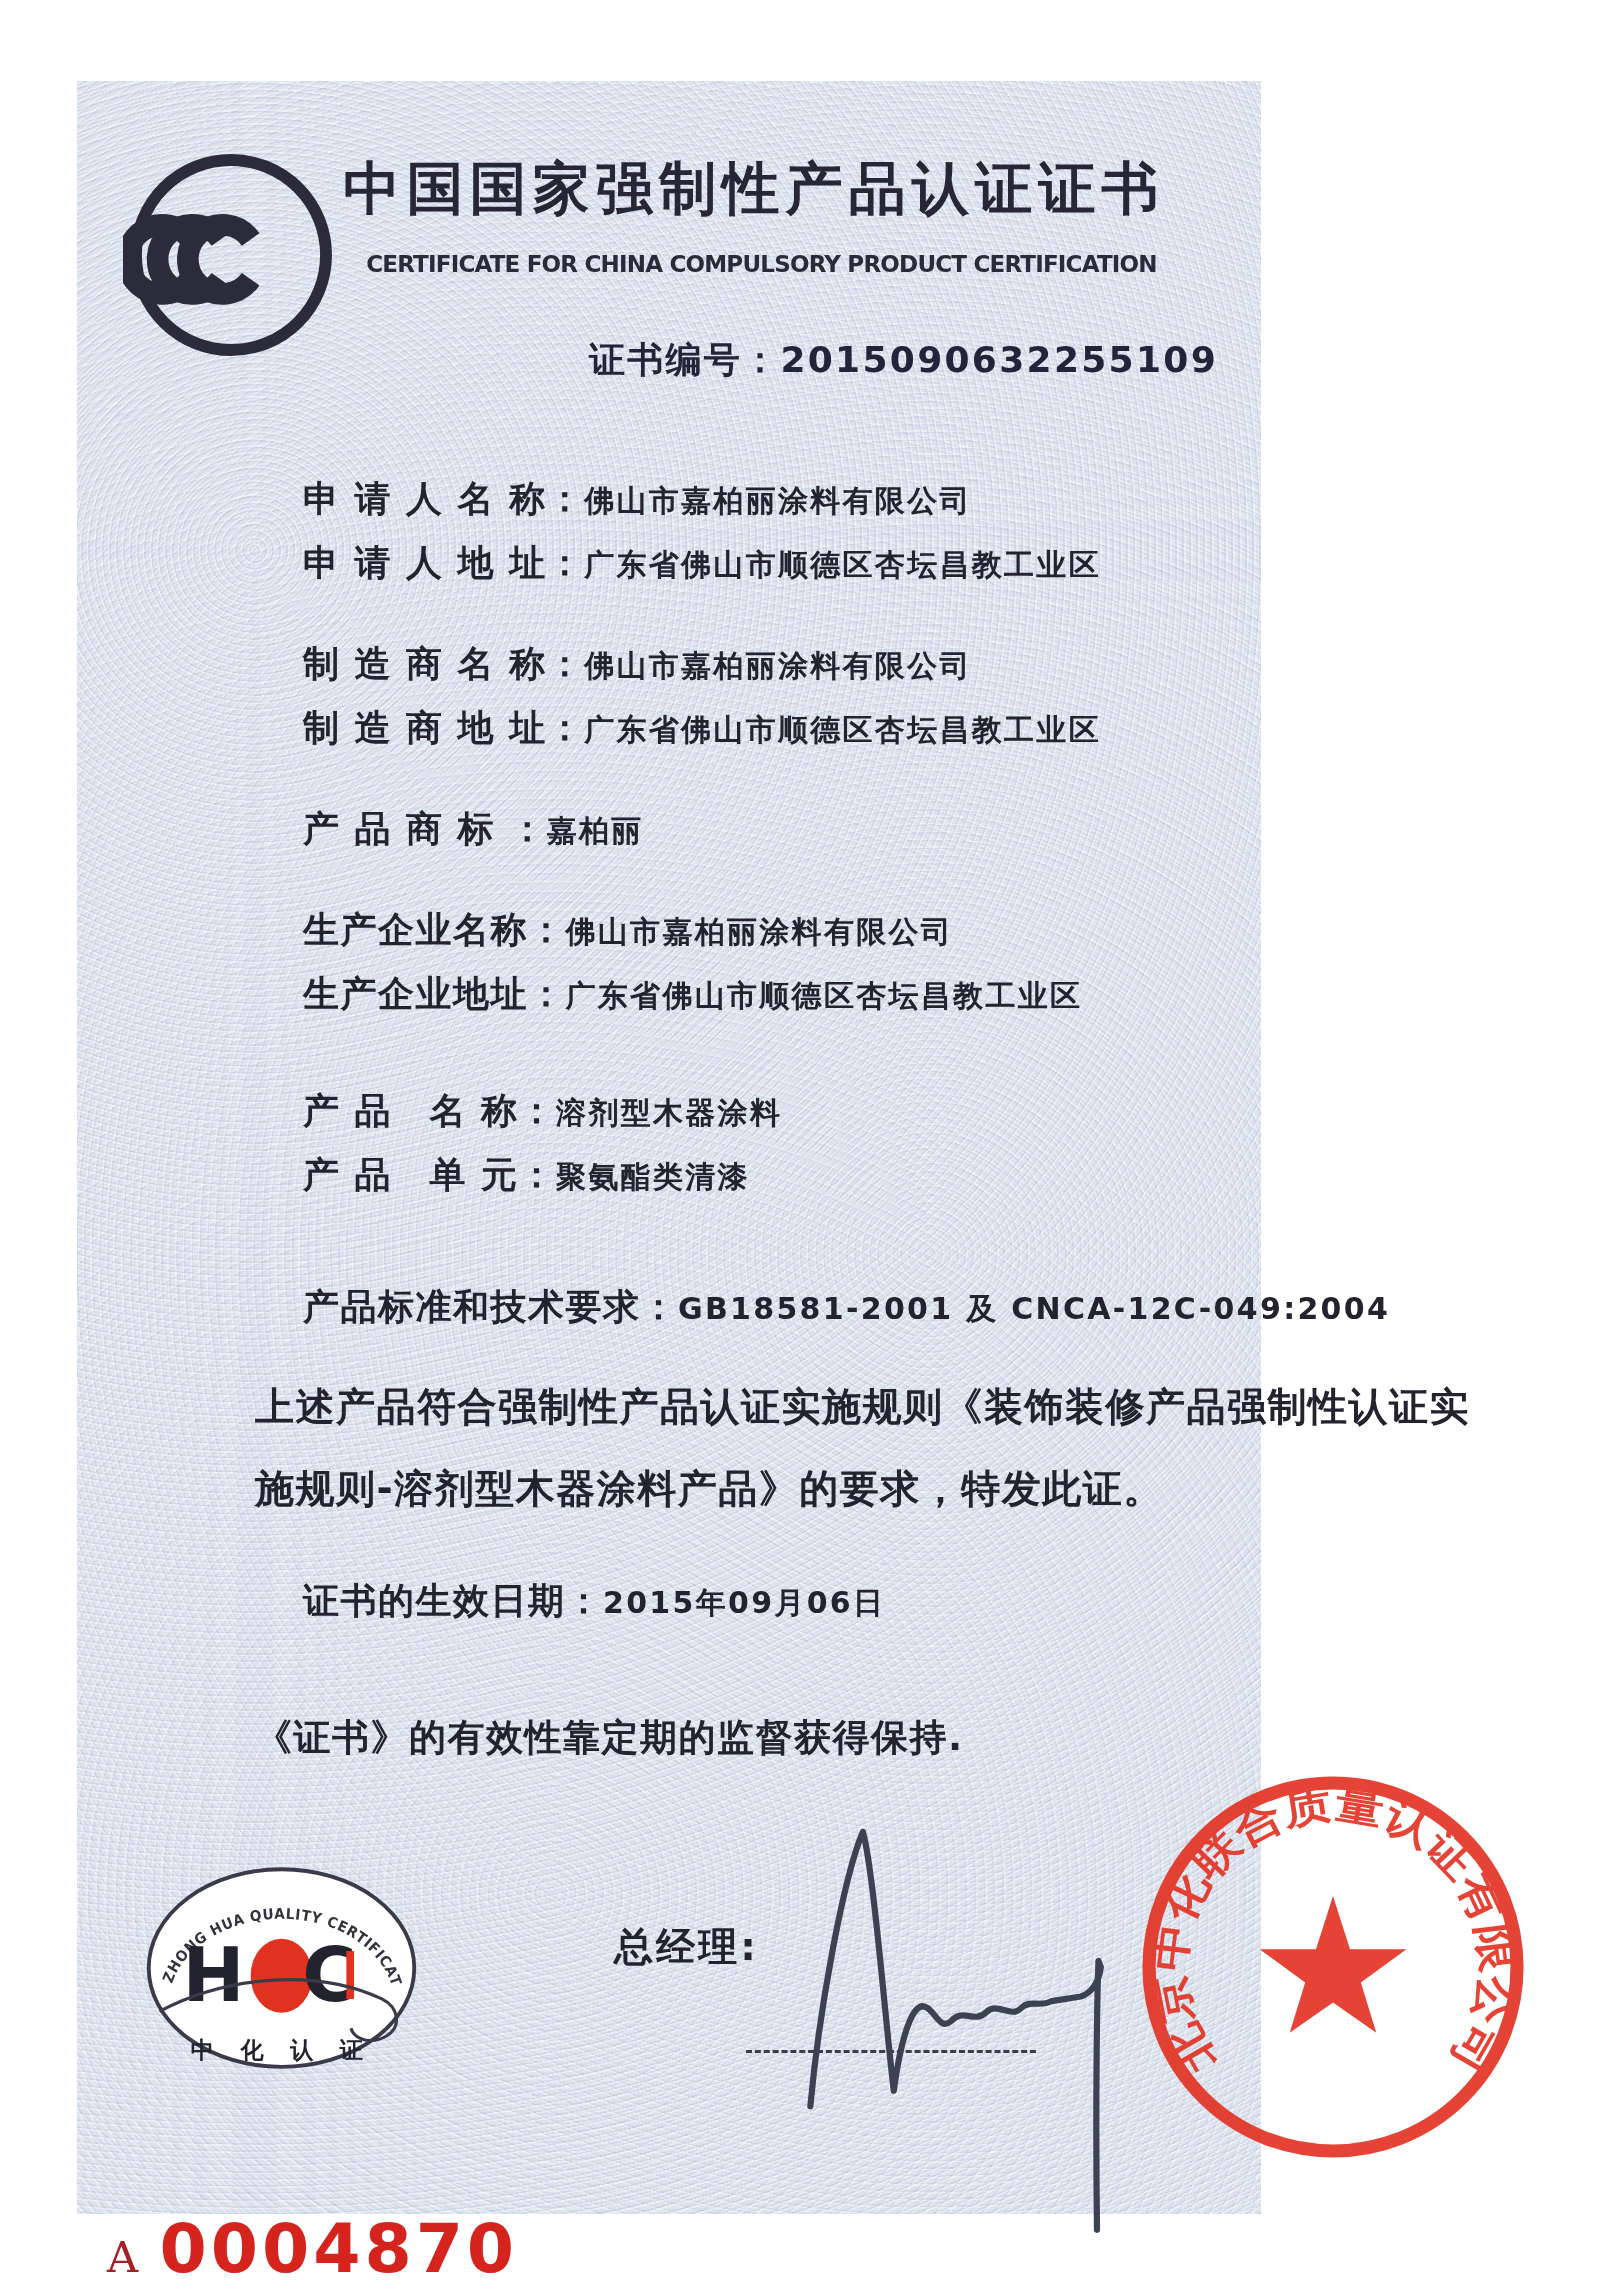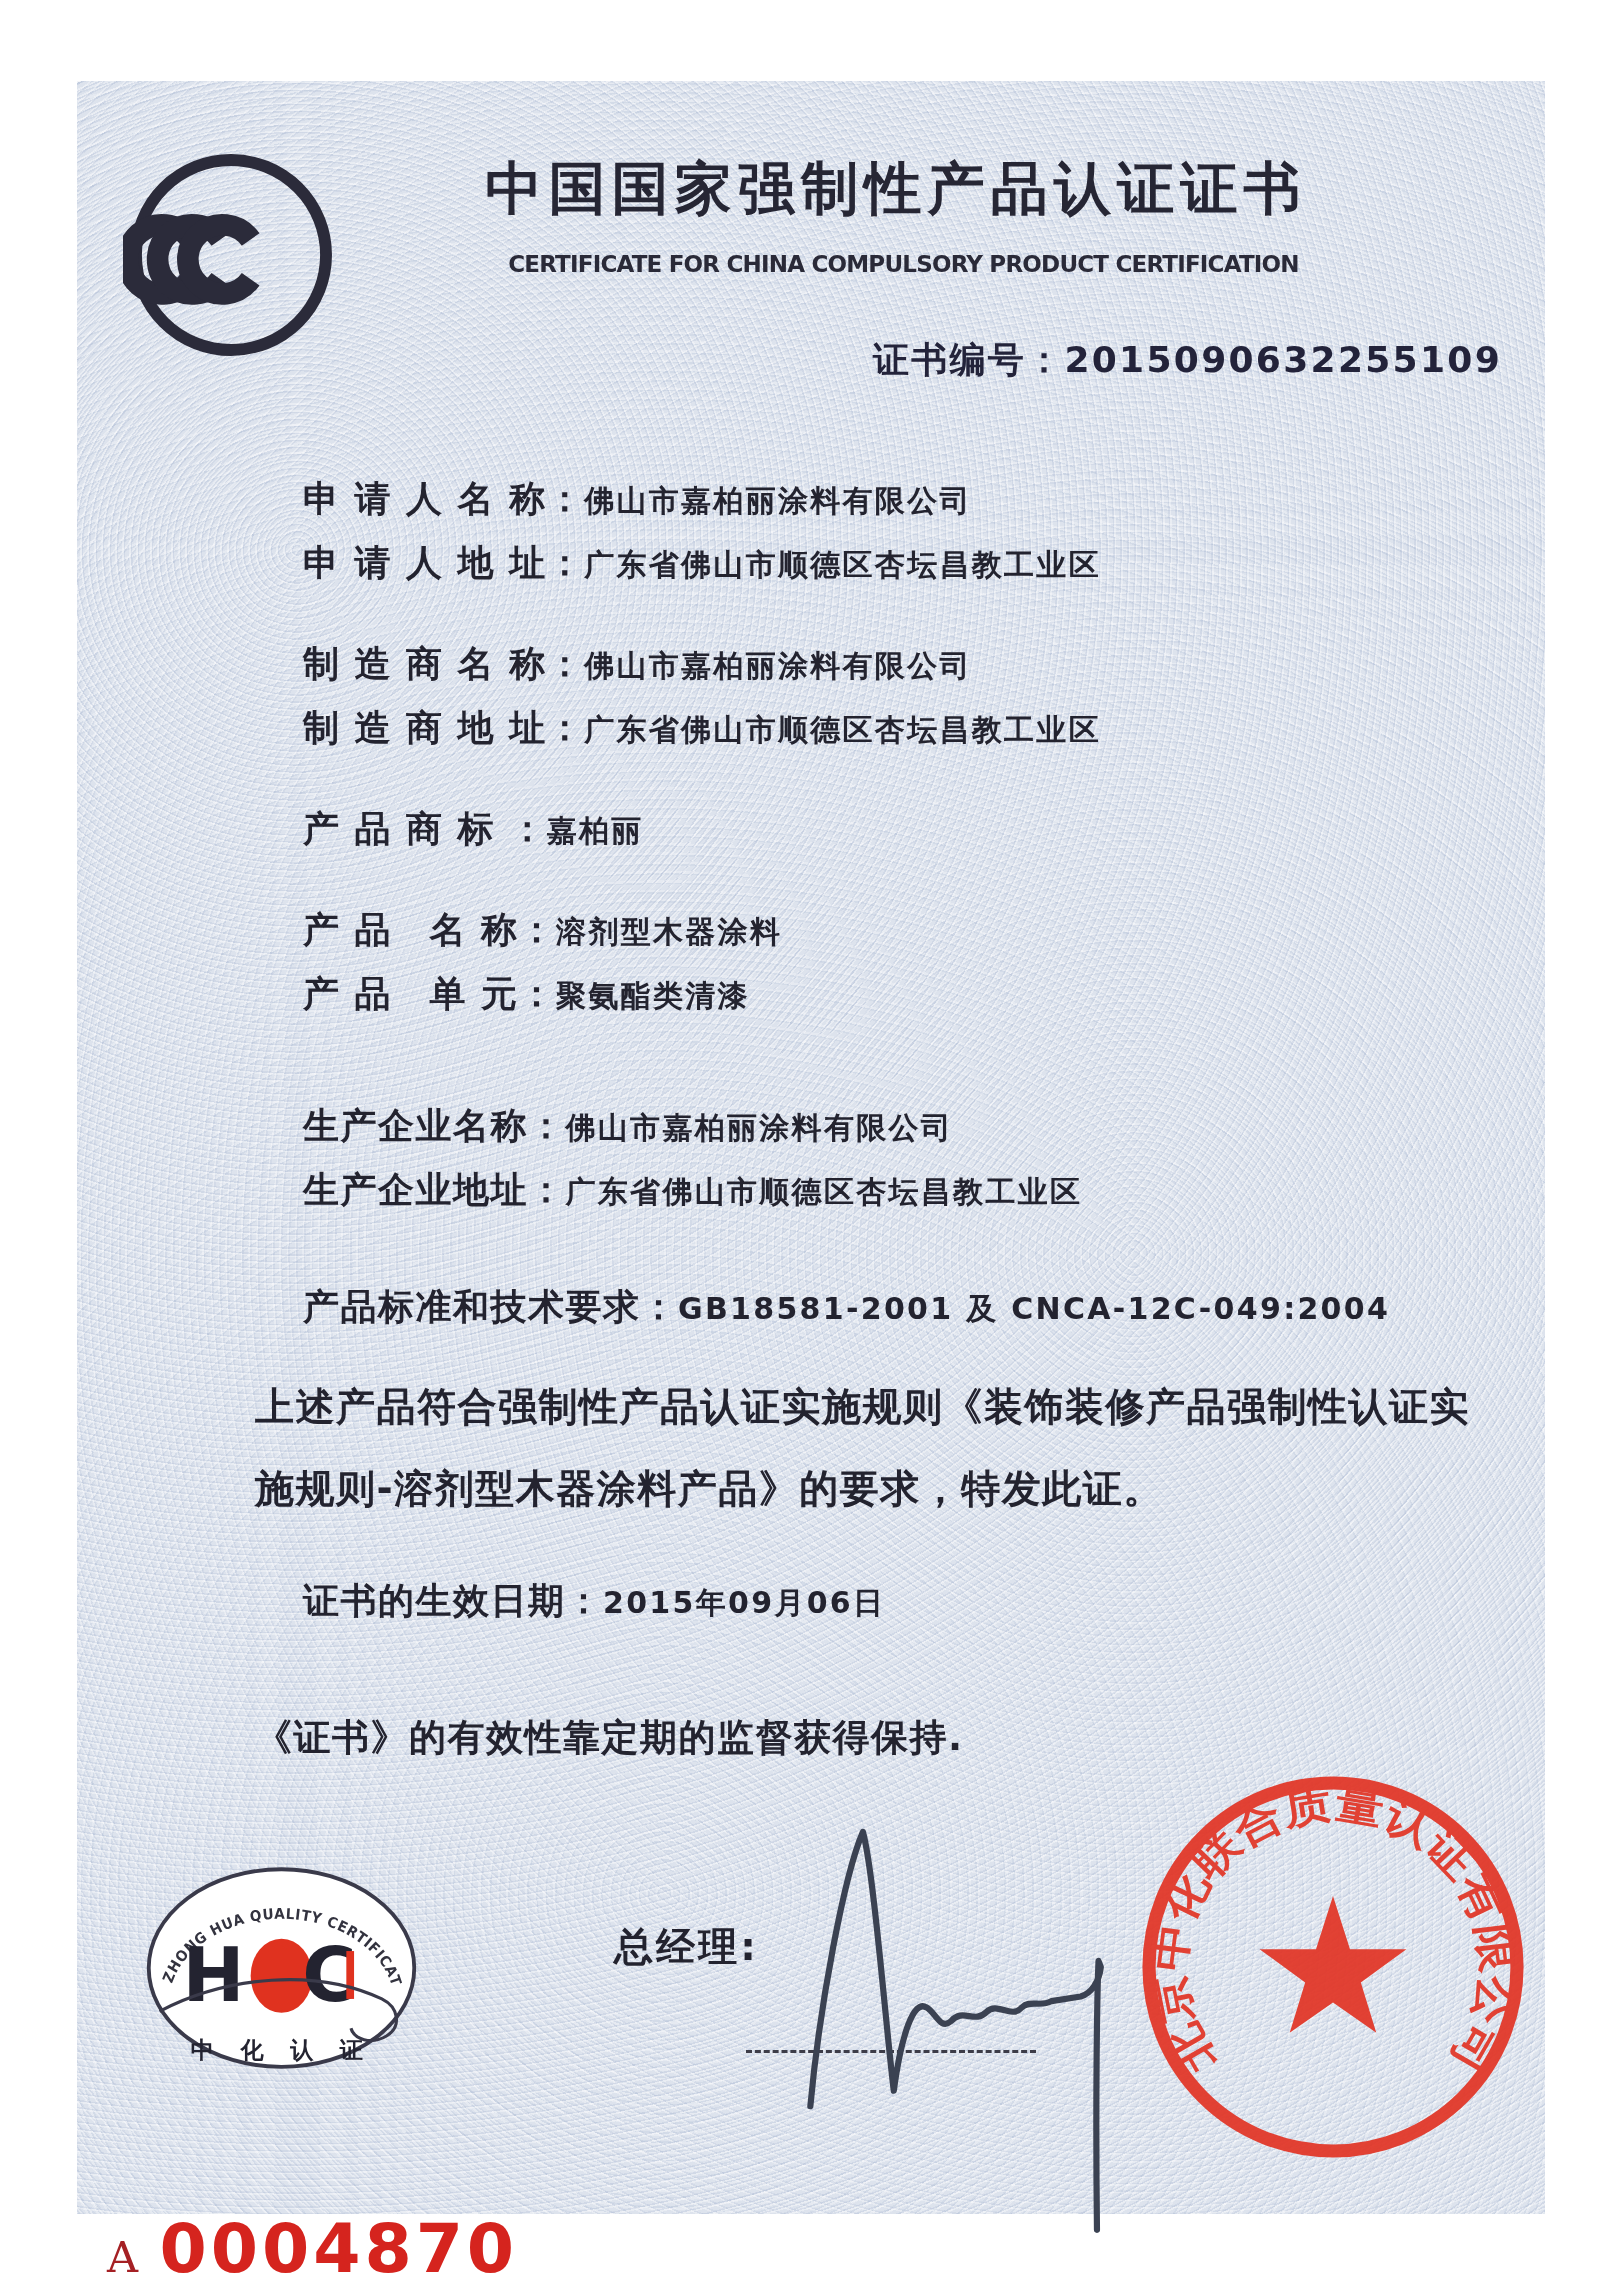--- a/index.html
+++ b/index.html
@@ -2,21 +2,21 @@
 <html style="font-size:12.4px"><head>
 <meta charset="utf-8">
 <style>
   html,body{margin:0;padding:0;}
   .page{
     position:relative;width:1623px;height:2295px;background:#ffffff;
     font-family:"DejaVu Sans",sans-serif;color:#23232f;overflow:hidden;
   }
   
   .cert{
-    position:absolute;left:77px;top:81px;width:1468px;height:2133px;
+    position:absolute;left:77px;top:81px;width:1184px;height:2133px;
     background-color:#dde3ed;
     background-image:
       repeating-radial-gradient(circle at 15% 22%, rgba(255,255,255,0) 0 3.9px, rgba(160,175,205,0.20) 3.9px 5.4px, rgba(255,255,255,0.35) 5.4px 7px),
       repeating-radial-gradient(circle at 72% 55%, rgba(255,255,255,0) 0 4.6px, rgba(160,175,205,0.16) 4.6px 6.2px, rgba(255,255,255,0.30) 6.2px 7.7px),
       repeating-radial-gradient(circle at 40% 85%, rgba(255,255,255,0) 0 5.4px, rgba(150,170,200,0.14) 5.4px 7px, rgba(255,255,255,0.25) 7px 9.3px);
   }
   .ccc-logo{position:absolute;left:46px;top:66px;width:216px;height:216px;}
   .title-block{position:absolute;left:0;right:0;top:70px;text-align:center;}
   .title-zh{
     font-size:57px;font-weight:bold;letter-spacing:6.2px;color:#262634;
@@ -90,27 +90,27 @@
             <div class="field-row"><span class="flabel">申 请 人 名 称：</span><span class="fvalue">佛山市嘉柏丽涂料有限公司</span></div>
             <div class="field-row"><span class="flabel">申 请 人 地 址：</span><span class="fvalue">广东省佛山市顺德区杏坛昌教工业区</span></div>
           </div>
           <div class="field-group g2">
             <div class="field-row"><span class="flabel">制 造 商 名 称：</span><span class="fvalue">佛山市嘉柏丽涂料有限公司</span></div>
             <div class="field-row"><span class="flabel">制 造 商 地 址：</span><span class="fvalue">广东省佛山市顺德区杏坛昌教工业区</span></div>
           </div>
           <div class="field-group g1">
             <div class="field-row"><span class="flabel">产 品 商 标 ：</span><span class="fvalue">嘉柏丽</span></div>
           </div>
+          <div class="field-group g3">
+            <div class="field-row"><span class="flabel">生产企业名称：</span><span class="fvalue">佛山市嘉柏丽涂料有限公司</span></div>
+            <div class="field-row"><span class="flabel">生产企业地址：</span><span class="fvalue">广东省佛山市顺德区杏坛昌教工业区</span></div>
+          </div>
           <div class="field-group g4">
             <div class="field-row"><span class="flabel">产 品　名 称：</span><span class="fvalue">溶剂型木器涂料</span></div>
             <div class="field-row"><span class="flabel">产 品　单 元：</span><span class="fvalue">聚氨酯类清漆</span></div>
-          </div>
-          <div class="field-group g3">
-            <div class="field-row"><span class="flabel">生产企业名称：</span><span class="fvalue">佛山市嘉柏丽涂料有限公司</span></div>
-            <div class="field-row"><span class="flabel">生产企业地址：</span><span class="fvalue">广东省佛山市顺德区杏坛昌教工业区</span></div>
           </div>
           <div class="field-group g5">
             <div class="field-row"><span class="flabel">产品标准和技术要求：</span><span class="fvalue">GB18581-2001 及 CNCA-12C-049:2004</span></div>
           </div>
         </div>
       <p class="statement">上述产品符合强制性产品认证实施规则《装饰装修产品强制性认证实施规则-溶剂型木器涂料产品》的要求，特发此证。</p>
       <div class="field-row date-line"><span class="flabel">证书的生效日期：</span><span class="fvalue">2015年09月06日</span></div>
       <div class="validity">《证书》的有效性靠定期的监督获得保持.</div>
     </div>
 

